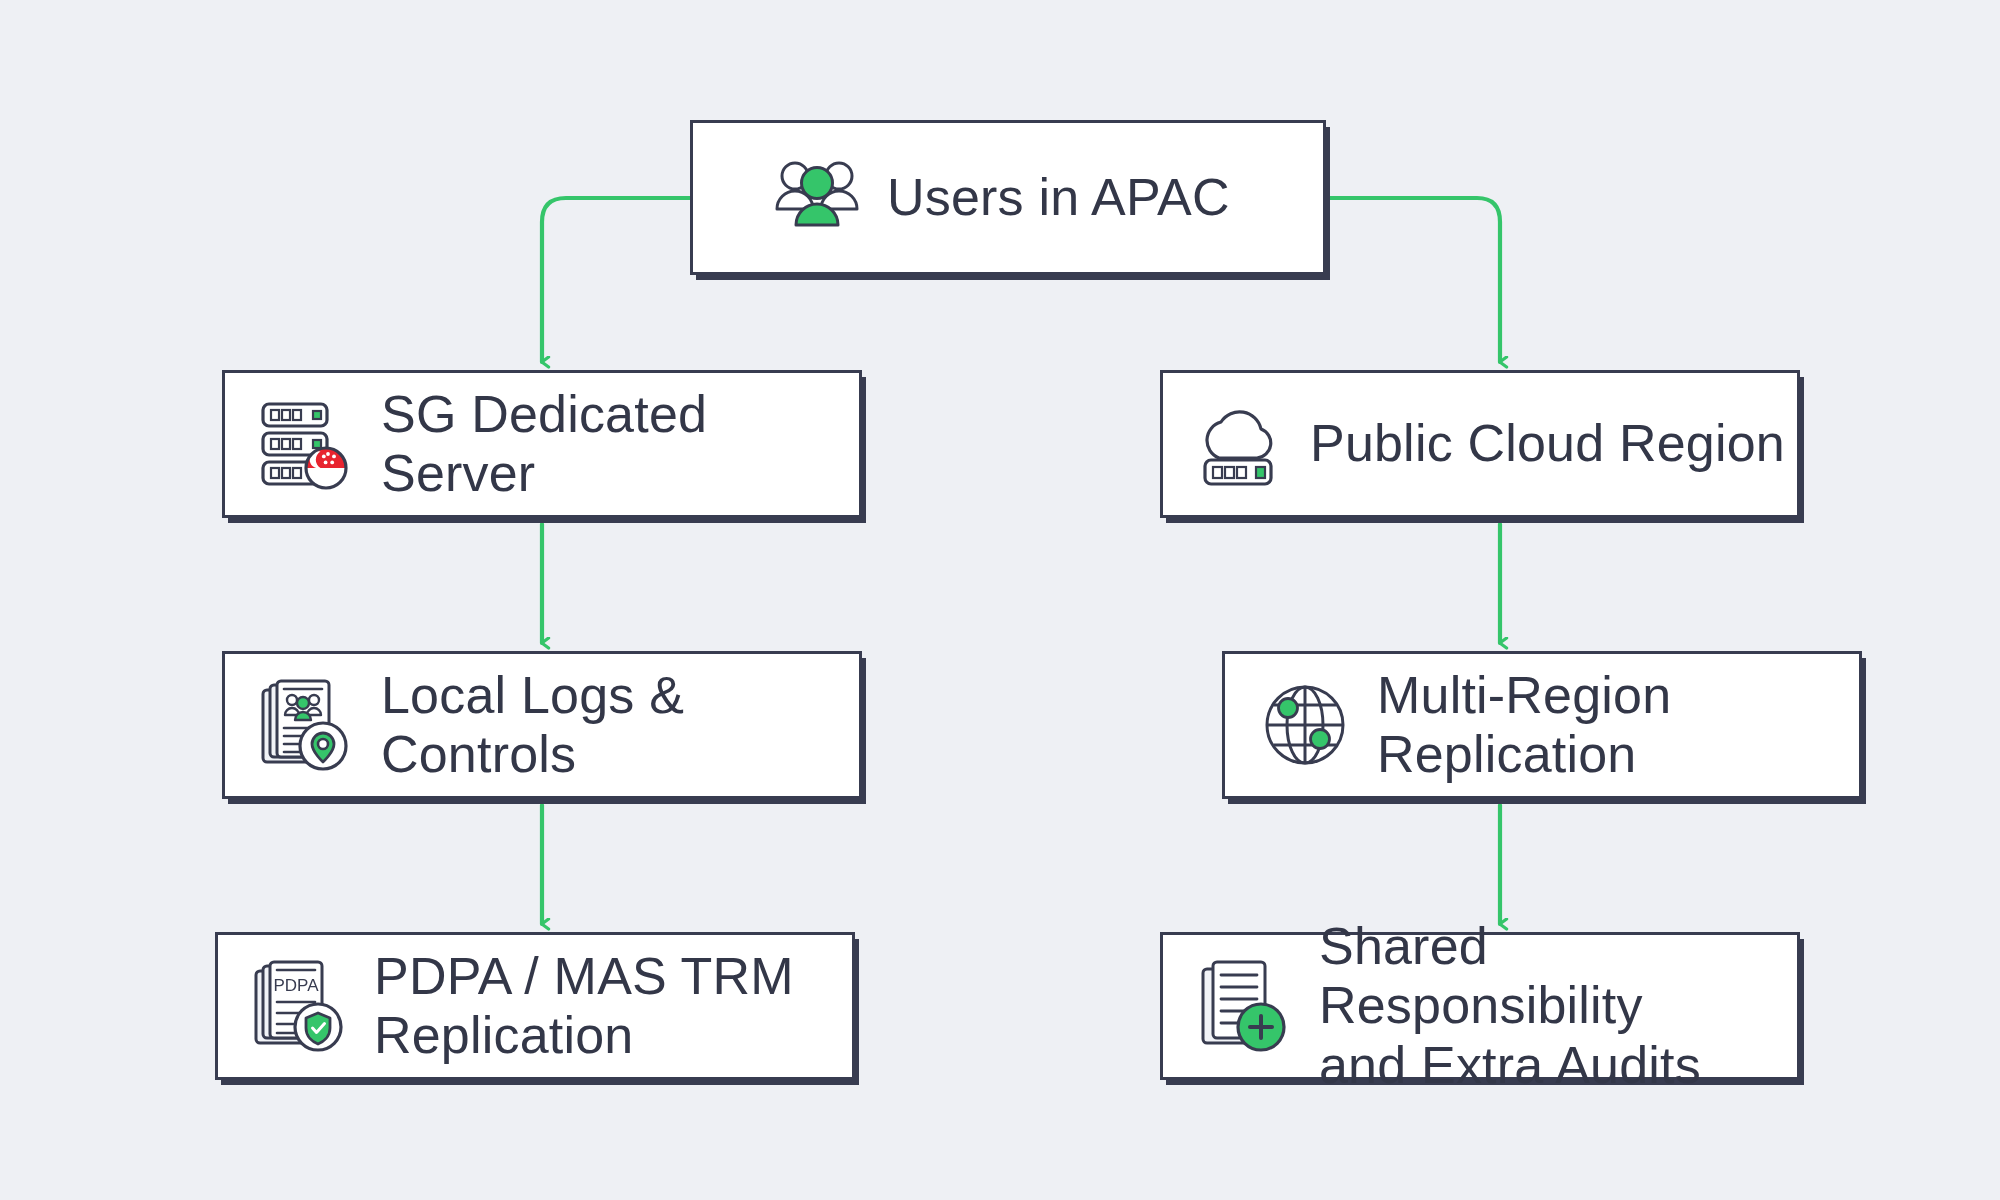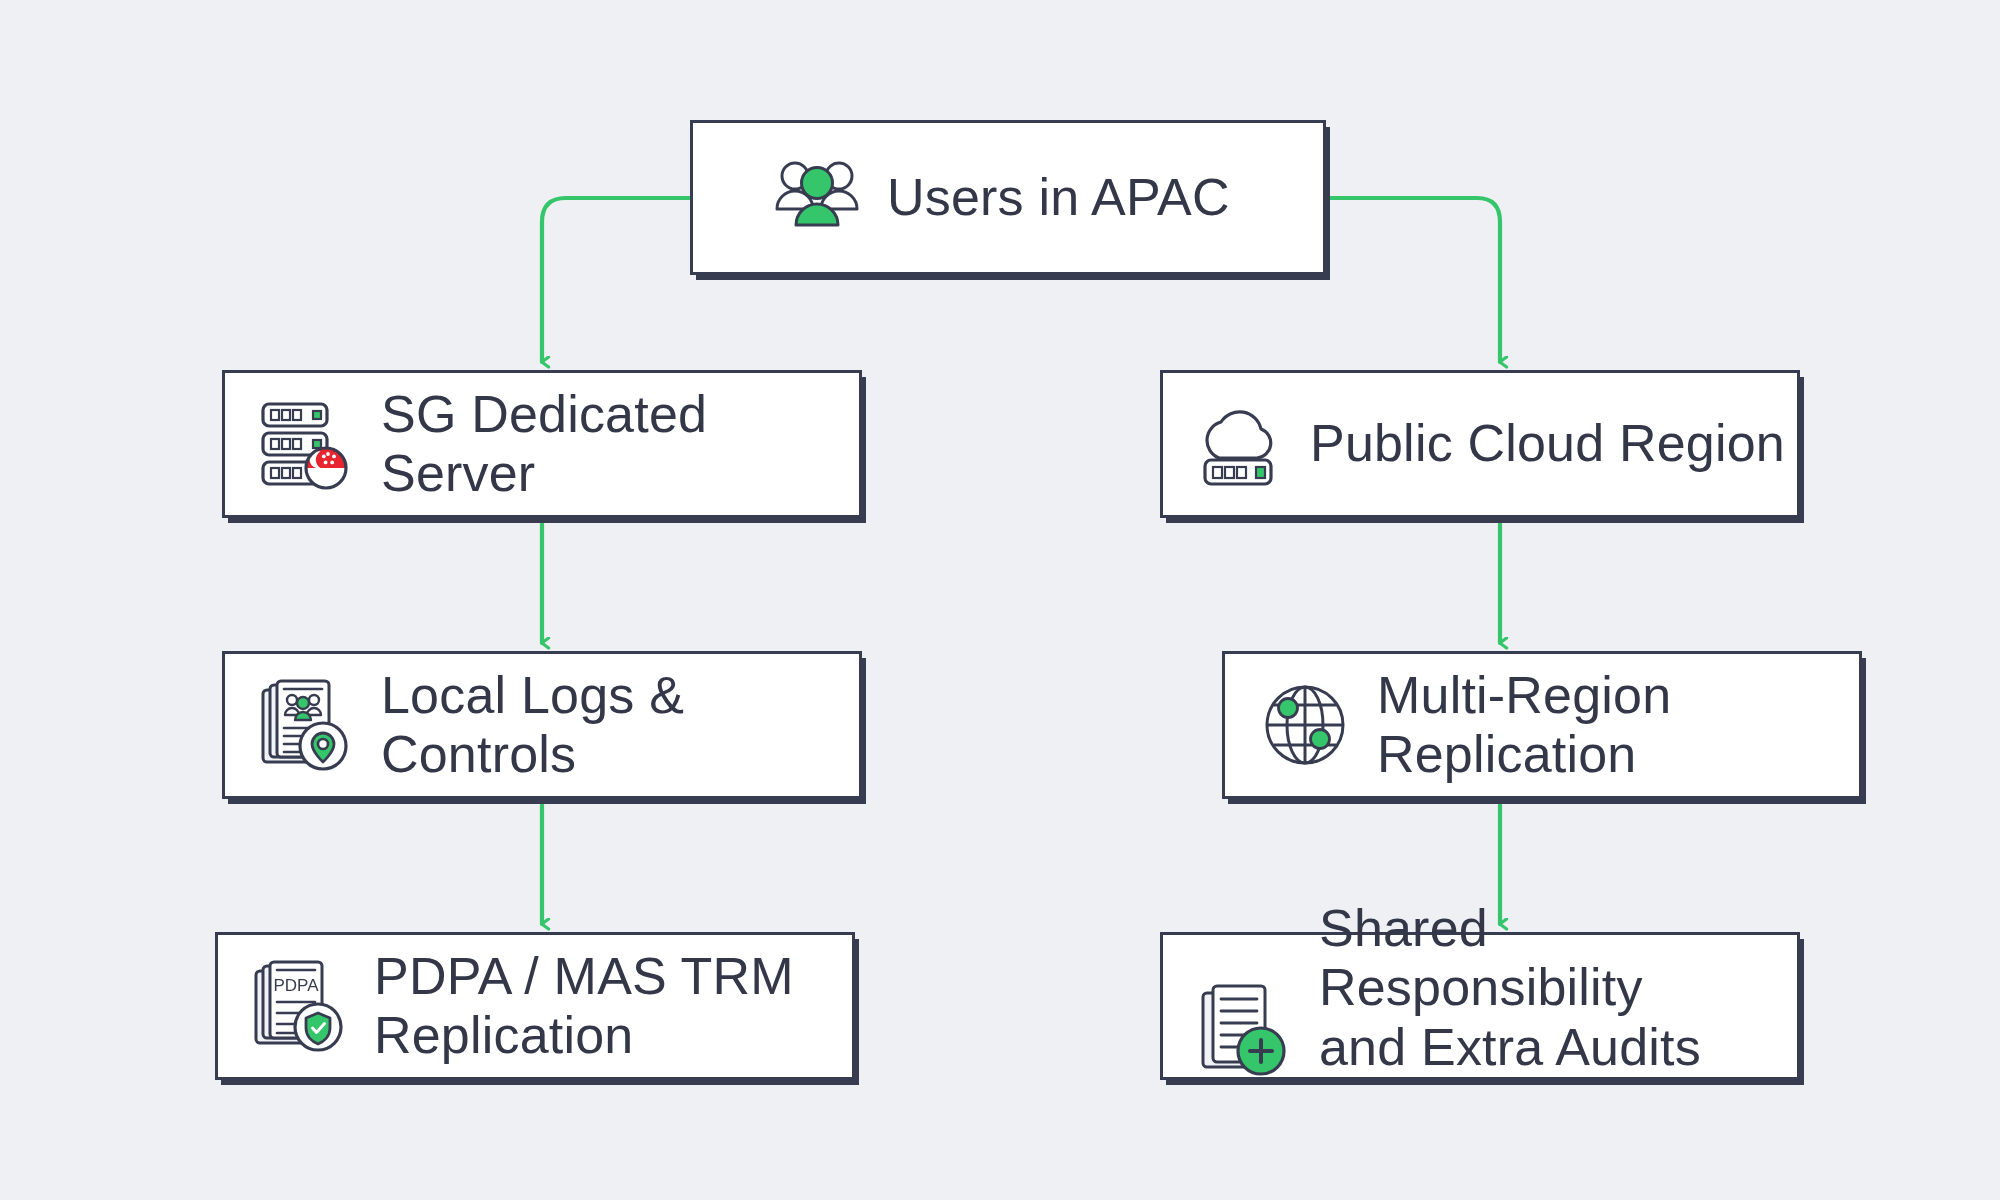--- a/index.html
+++ b/index.html
@@ -37,21 +37,21 @@
     white-space: pre-line;
   }
 
   
   #node-users  { left: 690px;  top: 120px; width: 636px; height: 155px; padding-left: 78px; gap: 24px; }
   #node-sg     { left: 222px;  top: 370px; width: 640px; height: 148px; }
   #node-cloud  { left: 1160px; top: 370px; width: 640px; height: 148px; gap: 17px; }
   #node-logs   { left: 222px;  top: 651px; width: 640px; height: 148px; justify-content: center; }
   #node-multi  { left: 1222px; top: 651px; width: 640px; height: 148px; }
   #node-pdpa   { left: 215px;  top: 932px; width: 640px; height: 148px; }
-  #node-shared { left: 1160px; top: 932px; width: 640px; height: 148px; align-items: flex-end; }
+  #node-shared { left: 1160px; top: 932px; width: 640px; height: 148px; }
   #node-cloud .label, #node-multi .label, #node-shared .label { }
 </style>
 </head>
 <body>
 
 <div id="canvas">
 
   <svg class="connectors" viewBox="0 0 2000 1200">
     <defs>
       <marker id="arw" markerWidth="14" markerHeight="14" refX="6.2" refY="11.2" orient="auto" markerUnits="userSpaceOnUse">

